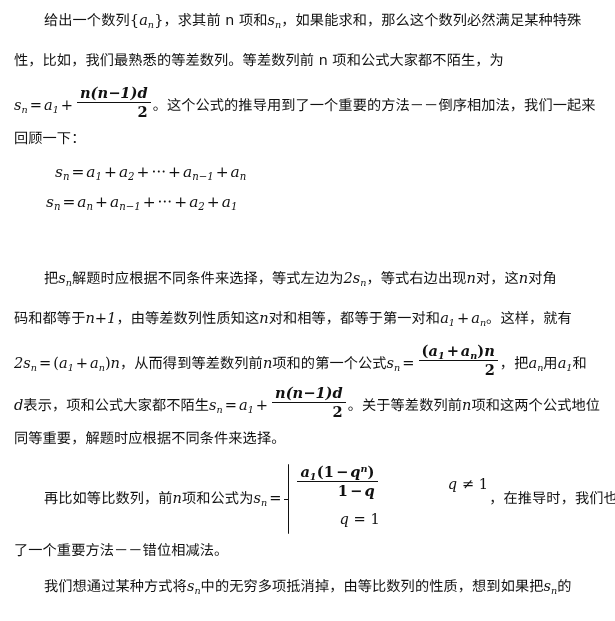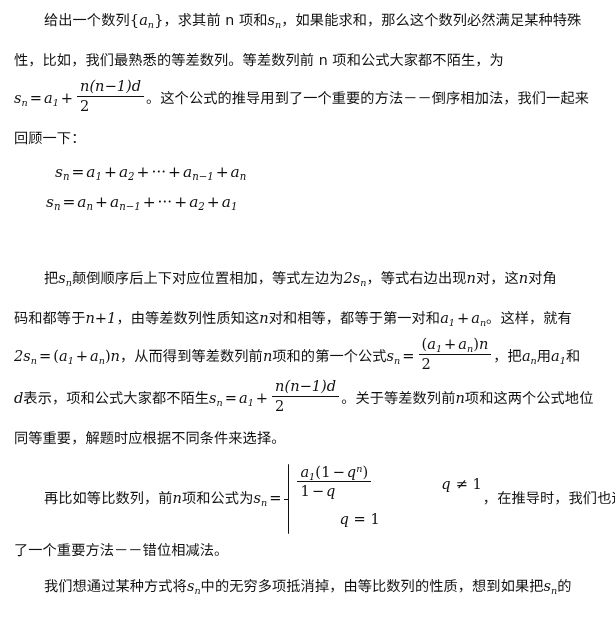--- a/index.html
+++ b/index.html
@@ -70,25 +70,26 @@
     font-size: 0.66em;
     vertical-align: 0.50em;
     line-height: 0;
   }
   .op { padding: 0 2px; font-style: normal; }
 
   
   .frac {
     display: inline-block;
     vertical-align: -0.52em;
-    text-align: left;
+    text-align: right;
     font-family: "DejaVu Serif", "Liberation Serif", serif;
     font-size: 14.6px;
     line-height: 1.12;
-    margin: 0 2px;
+    margin: 7px 2px;
+    font-weight: bold;
   }
   .frac > .num {
     display: block;
     border-bottom: 1.1px solid #111;
     padding: 0 3px 1px 3px;
     font-style: italic;
   }
   .frac > .den {
     display: block;
     padding: 1px 3px 0 3px;
@@ -189,21 +190,21 @@
   <div class="disp" style="top:160px; left:55px;">
     <span>s</span><sub class="ms">n</sub><span class="op">=</span><span>a</span><sub class="ms">1</sub><span class="op">+</span><span>a</span><sub class="ms">2</sub><span class="op">+</span><span class="mn">⋯</span><span class="op">+</span><span>a</span><sub class="ms">n−1</sub><span class="op">+</span><span>a</span><sub class="ms">n</sub>
   </div>
 
   <div class="disp" style="top:190px; left:46px;">
     <span>s</span><sub class="ms">n</sub><span class="op">=</span><span>a</span><sub class="ms">n</sub><span class="op">+</span><span>a</span><sub class="ms">n−1</sub><span class="op">+</span><span class="mn">⋯</span><span class="op">+</span><span>a</span><sub class="ms">2</sub><span class="op">+</span><span>a</span><sub class="ms">1</sub>
   </div>
 
   <div class="line justified" style="top:258px;">
     <span>
-      <span class="indent"></span><span>把</span><span class="m"><span>s</span><sub class="ms">n</sub></span><span>颠倒顺序后上下对应位置相加，等式左边为</span><span class="m"><span>2s</span><sub class="ms">n</sub></span><span>，等式右边出现</span><span class="m">n</span><span>对，这</span><span class="m">n</span><span>对角</span>
+      <span class="indent"></span><span>把</span><span class="m"><span>s</span><sub class="ms">n</sub></span><span>解题时应根据不同条件来选择，等式左边为</span><span class="m"><span>2s</span><sub class="ms">n</sub></span><span>，等式右边出现</span><span class="m">n</span><span>对，这</span><span class="m">n</span><span>对角</span>
     </span>
   </div>
 
   <div class="line justified" style="top:298px;">
     <span>
       <span>码和都等于</span><span class="m"><span>n+1</span></span><span>，由等差数列性质知这</span><span class="m">n</span><span>对和相等，都等于第一对和</span><span class="m"><span>a</span><sub class="ms">1</sub><span class="op">+</span><span>a</span><sub class="ms">n</sub></span><span>。这样，就有</span>
     </span>
   </div>
 
   <div class="line" style="top:336px;">

